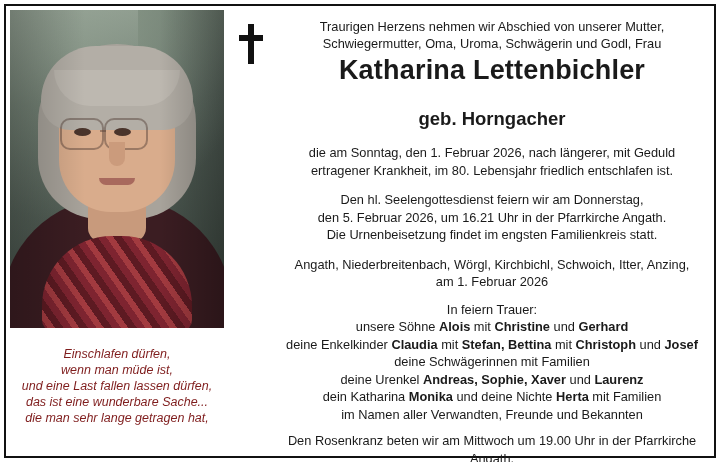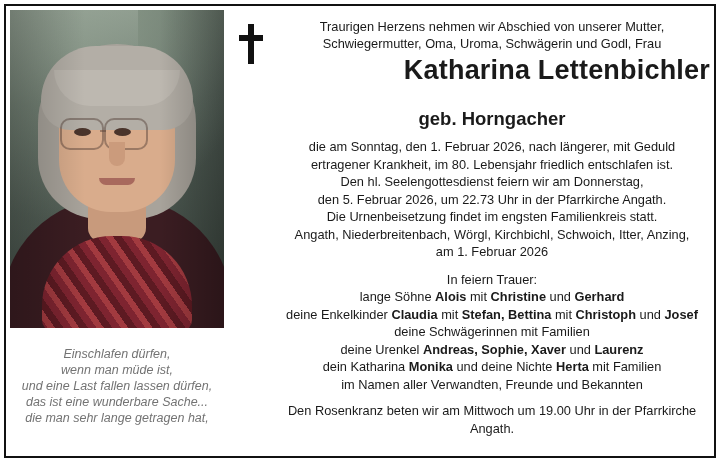--- a/index.html
+++ b/index.html
@@ -191,21 +191,21 @@
     inset: 0;
     background: linear-gradient(90deg, rgba(0,0,0,.22) 0%, rgba(0,0,0,0) 35%, rgba(0,0,0,0) 70%, rgba(0,0,0,.28) 100%);
   }
   .verse {
     margin-top: 18px;
     width: 214px;
     text-align: center;
     font-style: italic;
     font-size: 12.5px;
     line-height: 16px;
-    color: #737373;
+    color: #7f1d1d;
   }
   .verse div { white-space: nowrap; }
   
   .cross-col {
     width: 46px;
     flex: 0 0 46px;
     padding-top: 14px;
     display: flex;
     justify-content: center;
   }
@@ -240,36 +240,35 @@
   .intro {
     font-size: 12.8px;
     line-height: 17px;
   }
   .name {
     font-size: 27px;
     font-weight: bold;
     letter-spacing: .2px;
     line-height: 33px;
     margin-top: 2px;
-    text-align: right;
   }
   .maiden {
     font-size: 18.5px;
     font-weight: bold;
     line-height: 24px;
     margin-bottom: 7px;
     margin-top: 20px;
   }
   .para {
     font-size: 12.8px;
     line-height: 17.5px;
     margin: 9px 0 0 0;
   }
-  .para.tight { margin-top: 7px; }
-  .block-gap { margin-top: 0; }
+  .para.tight { margin-top: 13px; }
+  .block-gap { margin-top: 12px; }
   .mourners {
     font-size: 12.8px;
     line-height: 17.5px;
     margin-top: 10px;
   }
   .mourners b { font-weight: bold; }
   .nowrap { white-space: nowrap; }
 </style>
 </head>
 <body>
@@ -324,33 +323,33 @@
       <div class="name">Katharina Lettenbichler</div>
       <div class="maiden">geb. Horngacher</div>
 
       <div class="para tight">
         <div>die am Sonntag, den 1. Februar 2026, nach längerer, mit Geduld</div>
         <div>ertragener Krankheit, im 80. Lebensjahr friedlich entschlafen ist.</div>
       </div>
 
       <div class="para block-gap">
         <div>Den hl. Seelengottesdienst feiern wir am Donnerstag,</div>
-        <div>den 5. Februar 2026, um 22.73 Uhr in der Pfarrkirche Angath.</div>
+        <div>den 5. Februar 2026, um 16.21 Uhr in der Pfarrkirche Angath.</div>
         <div>Die Urnenbeisetzung findet im engsten Familienkreis statt.</div>
       </div>
 
       <div class="para block-gap">
         <div class="nowrap">Angath, Niederbreitenbach, Wörgl, Kirchbichl, Schwoich, Itter, Anzing,</div>
         <div>am 1. Februar 2026</div>
       </div>
 
       <div class="mourners">
         <div>In feiern Trauer:</div>
         <div id="mourner-lines">
-            <div><span>lange Söhne </span><b>Alois</b><span> mit </span><b>Christine</b><span> und </span><b>Gerhard</b></div>
+            <div><span>unsere Söhne </span><b>Alois</b><span> mit </span><b>Christine</b><span> und </span><b>Gerhard</b></div>
             <div><span>deine Enkelkinder </span><b>Claudia</b><span> mit </span><b>Stefan, Bettina</b><span> mit </span><b>Christoph</b><span> und </span><b>Josef</b></div>
             <div><span>deine Schwägerinnen mit Familien</span></div>
             <div><span>deine Urenkel </span><b>Andreas, Sophie, Xaver</b><span> und </span><b>Laurenz</b></div>
             <div><span>dein Katharina </span><b>Monika</b><span> und deine Nichte </span><b>Herta</b><span> mit Familien</span></div>
             <div><span>im Namen aller Verwandten, Freunde und Bekannten</span></div>
           </div>
       </div>
 
       <div class="para">Den Rosenkranz beten wir am Mittwoch um 19.00 Uhr in der Pfarrkirche Angath.</div>
 

